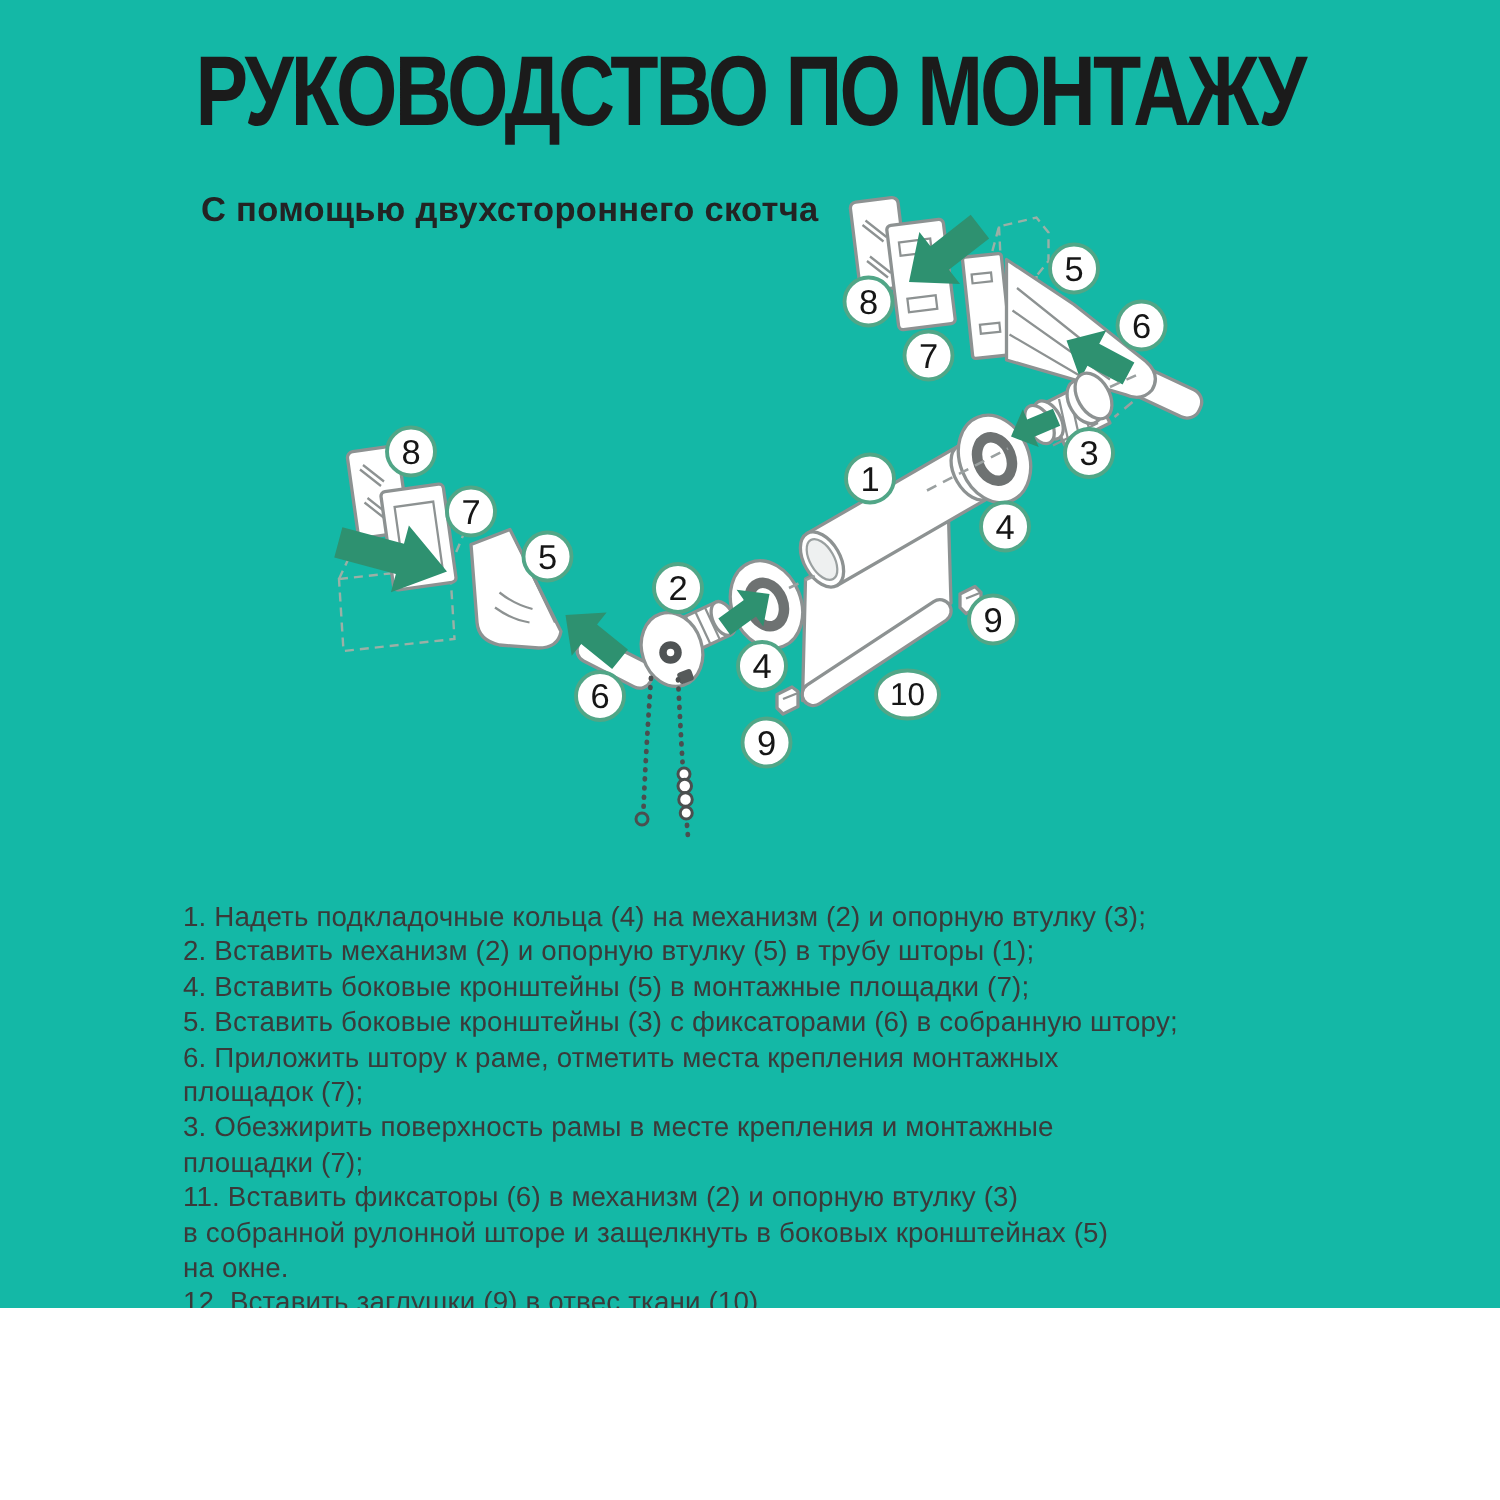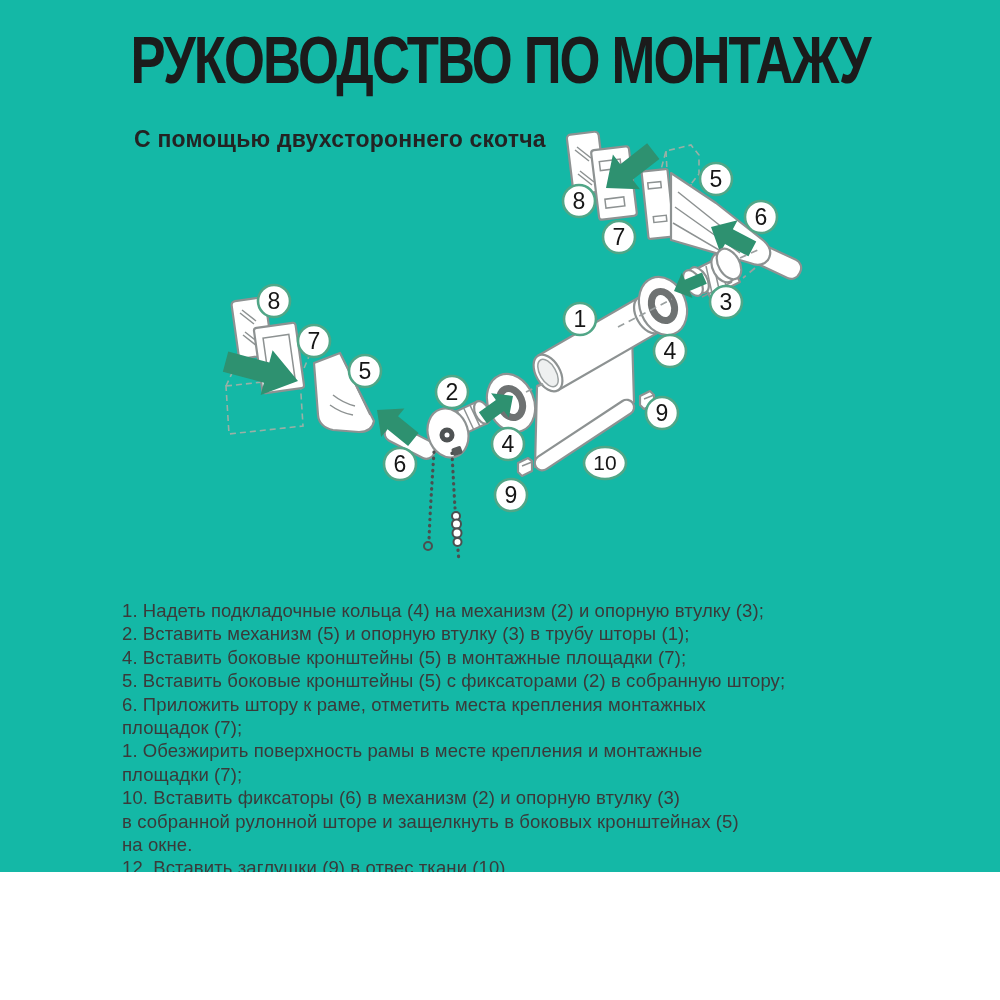--- a/index.html
+++ b/index.html
@@ -244,26 +244,26 @@
       <text class="mt" x="511" y="503">9</text>
     </g>
     <g>
       <ellipse class="mc" cx="605" cy="463" rx="21" ry="16"></ellipse>
       <text class="mt mt10" x="605" y="470">10</text>
     </g>
   </svg>
 
   <div class="steps">
     <div class="step">1. Надеть подкладочные кольца (4) на механизм (2) и опорную втулку (3);</div>
-    <div class="step">2. Вставить механизм (5) и опорную втулку (3) в трубу шторы (1);</div>
+    <div class="step">2. Вставить механизм (2) и опорную втулку (5) в трубу шторы (1);</div>
     <div class="step">4. Вставить боковые кронштейны (5) в монтажные площадки (7);</div>
-    <div class="step">5. Вставить боковые кронштейны (5) с фиксаторами (2) в собранную штору;</div>
+    <div class="step">5. Вставить боковые кронштейны (3) с фиксаторами (6) в собранную штору;</div>
     <div class="step">6. Приложить штору к раме, отметить места крепления монтажных
 площадок (7);</div>
-    <div class="step">1. Обезжирить поверхность рамы в месте крепления и монтажные
+    <div class="step">3. Обезжирить поверхность рамы в месте крепления и монтажные
 площадки (7);</div>
-    <div class="step">10. Вставить фиксаторы (6) в механизм (2) и опорную втулку (3)
+    <div class="step">11. Вставить фиксаторы (6) в механизм (2) и опорную втулку (3)
 в собранной рулонной шторе и защелкнуть в боковых кронштейнах (5)
 на окне.</div>
     <div class="step">12. Вставить заглушки (9) в отвес ткани (10).</div>
   </div>
 
 </div>
 
 </body></html>

